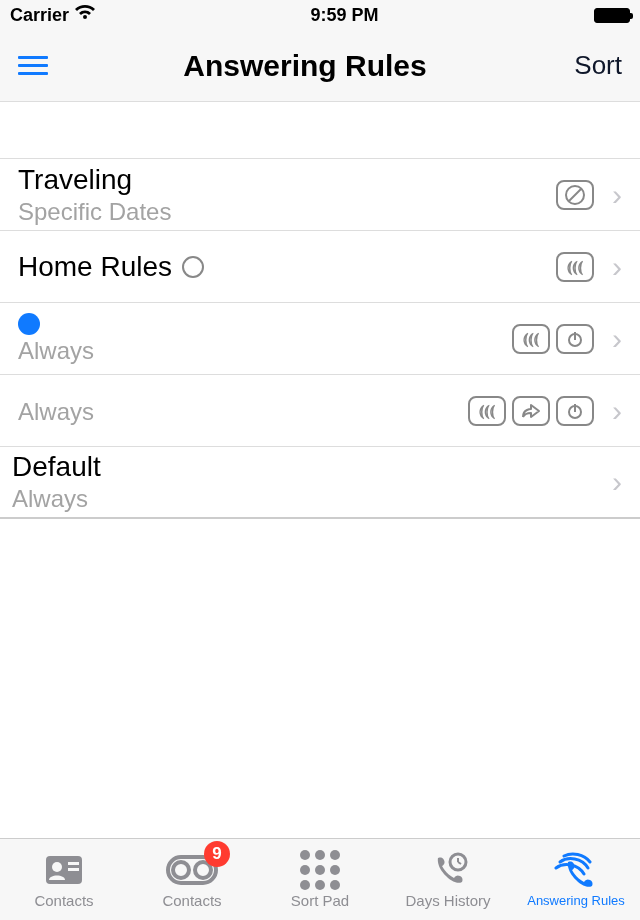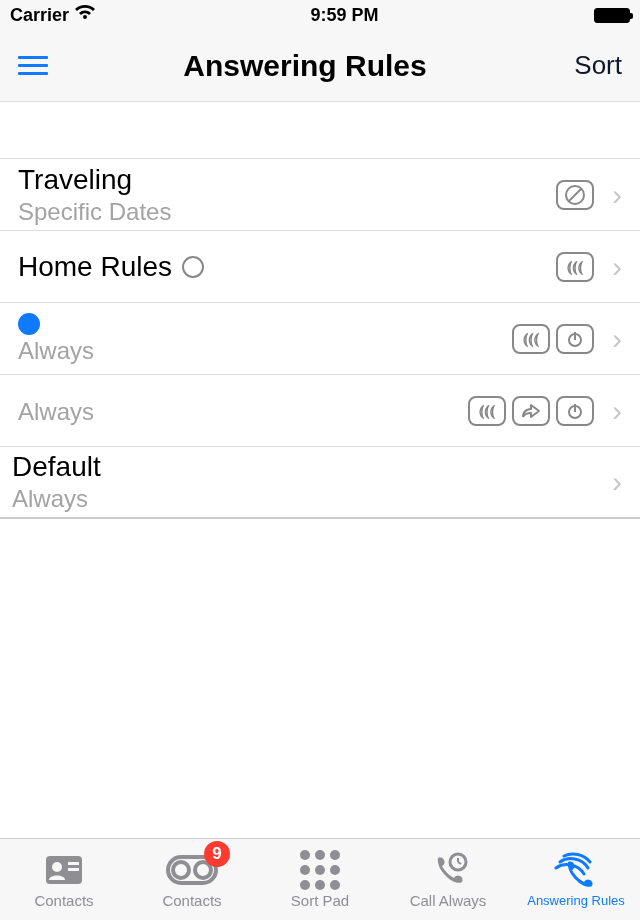--- a/index.html
+++ b/index.html
@@ -268,21 +268,21 @@
   </div>
   <div class="tab">
     <div class="tab-icon">
       <svg width="40" height="40" viewBox="0 0 40 40">
           <path d="M10 8 C10 8 14 6 16 10 C18 14 14 16 14 16 C14 16 18 24 26 28 C26 28 28 24 32 26 C36 28 34 32 34 32 C34 32 28 36 18 26 C8 16 10 8 10 8 Z" fill="#8e8e93"></path>
           <circle cx="30" cy="12" r="8" fill="none" stroke="#8e8e93" stroke-width="3"></circle>
           <line x1="30" y1="8" x2="30" y2="12" stroke="#8e8e93" stroke-width="2"></line>
           <line x1="30" y1="12" x2="33" y2="14" stroke="#8e8e93" stroke-width="2"></line>
         </svg>
     </div>
-    <span>Call Always</span>
+    <span>Days History</span>
   </div>
   <div class="tab active">
     <div class="tab-icon">
       <svg width="44" height="38" viewBox="0 0 44 38">
           <path d="M14 10 C14 10 18 8 20 12 C22 16 18 18 18 18 C18 18 22 26 30 30 C30 30 32 26 36 28 C40 30 38 34 38 34 C38 34 32 38 22 28 C12 18 14 10 14 10 Z" fill="#107aff"></path>
           <path d="M10 4 C18 0 30 2 36 10" fill="none" stroke="#107aff" stroke-width="3" stroke-linecap="round"></path>
           <path d="M6 10 C14 4 28 6 34 16" fill="none" stroke="#107aff" stroke-width="3" stroke-linecap="round"></path>
           <path d="M2 16 C10 10 24 12 30 22" fill="none" stroke="#107aff" stroke-width="3" stroke-linecap="round"></path>
         </svg>
     </div>

